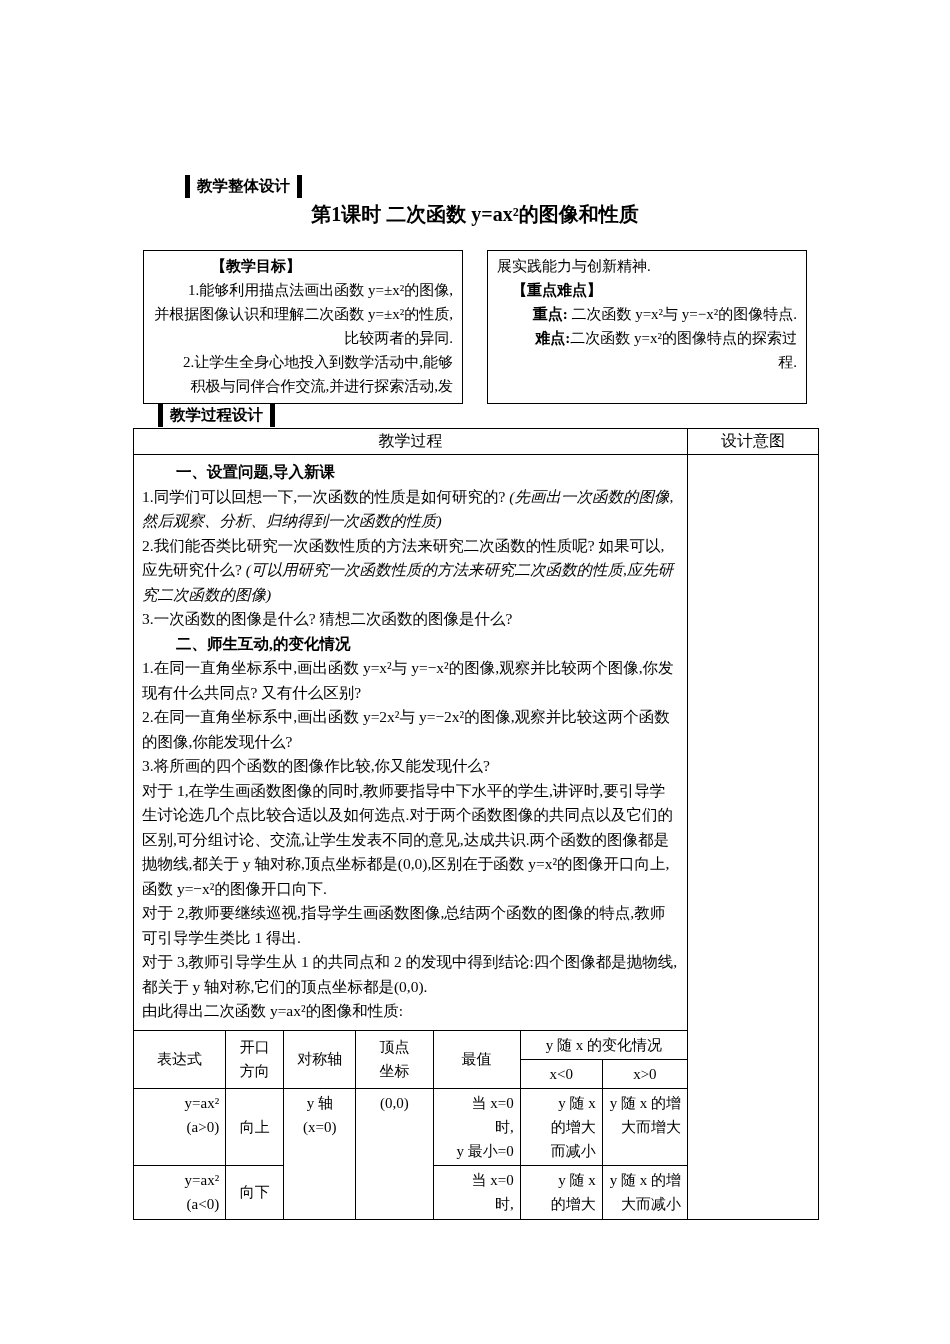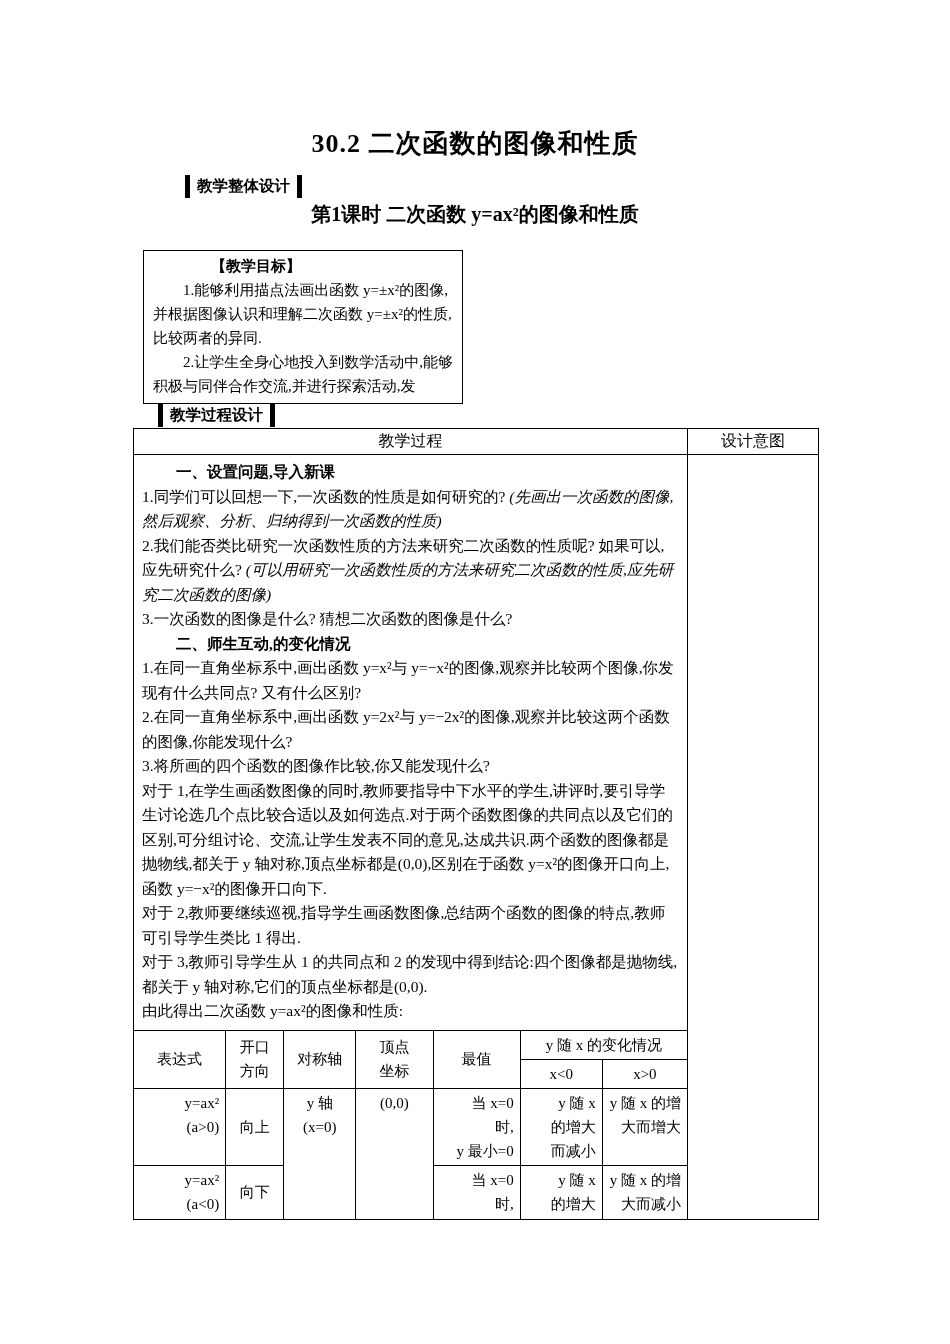--- a/index.html
+++ b/index.html
@@ -21,21 +21,21 @@
     font-size:20px; font-weight:bold;
   }
   .boxes { position:absolute; top:250px; left:143px; display:flex; gap:24px; }
   .box {
     width:320px; box-sizing:border-box; border:1px solid #000;
     padding:3px 9px 5px; font-size:15px; line-height:24px;
   }
   .box p { margin:0;font-family:Liberation Serif, serif; }
   .goals-heading { font-weight:bold; text-indent:58px; }
   .kp-heading { font-weight:bold; text-indent:1em; }
-  .indent2 { text-indent:2em; }
+  .indent2 { text-indent:2em;text-align:right; }
   .b { font-weight:bold; }
   .proc-label { position:absolute; top:404px; left:158px; }
   .outer-table {
     position:absolute; top:428px; left:133px; width:683px;
     border-collapse:collapse; table-layout:fixed;
   }
   .outer-table td { border:1px solid #000; vertical-align:top; padding:0; }
   .outer-table .hdr td {
     text-align:center; vertical-align:middle; font-size:16px; height:25px;
   }
@@ -59,33 +59,38 @@
   .vm { vertical-align:middle !important; }
   .hrow { height:26px; }
   .row1 { height:76px; }
   .row2 { height:54px; }
 </style>
 </head>
 <body>
 
 <div class="page">
 
-  <div class="doc-title">30.2 二次函数的图像和性质</div>
 
   <div class="label1">
     <span class="bar-label">教学整体设计</span>
   </div>
 
   <div class="lesson-heading">第1课时 二次函数 y=ax²的图像和性质</div>
 
   <div class="boxes">
     <div class="box">
       <p class="goals-heading">【教学目标】</p>
       <p class="indent2">1.能够利用描点法画出函数 y=±x²的图像,并根据图像认识和理解二次函数 y=±x²的性质,比较两者的异同.</p>
       <p class="indent2">2.让学生全身心地投入到数学活动中,能够积极与同伴合作交流,并进行探索活动,发</p>
+    </div>
+    <div class="box">
+      <p>展实践能力与创新精神.</p>
+      <p class="kp-heading">【重点难点】</p>
+      <p class="indent2"><span class="b">重点:</span><span> 二次函数 y=x²与 y=−x²的图像特点.</span></p>
+      <p class="indent2"><span class="b">难点:</span><span>二次函数 y=x²的图像特点的探索过程.</span></p>
     </div>
   </div>
 
   <div class="proc-label">
     <span class="bar-label">教学过程设计</span>
   </div>
 
   <table class="outer-table">
     <tbody>
         <tr class="hdr">

